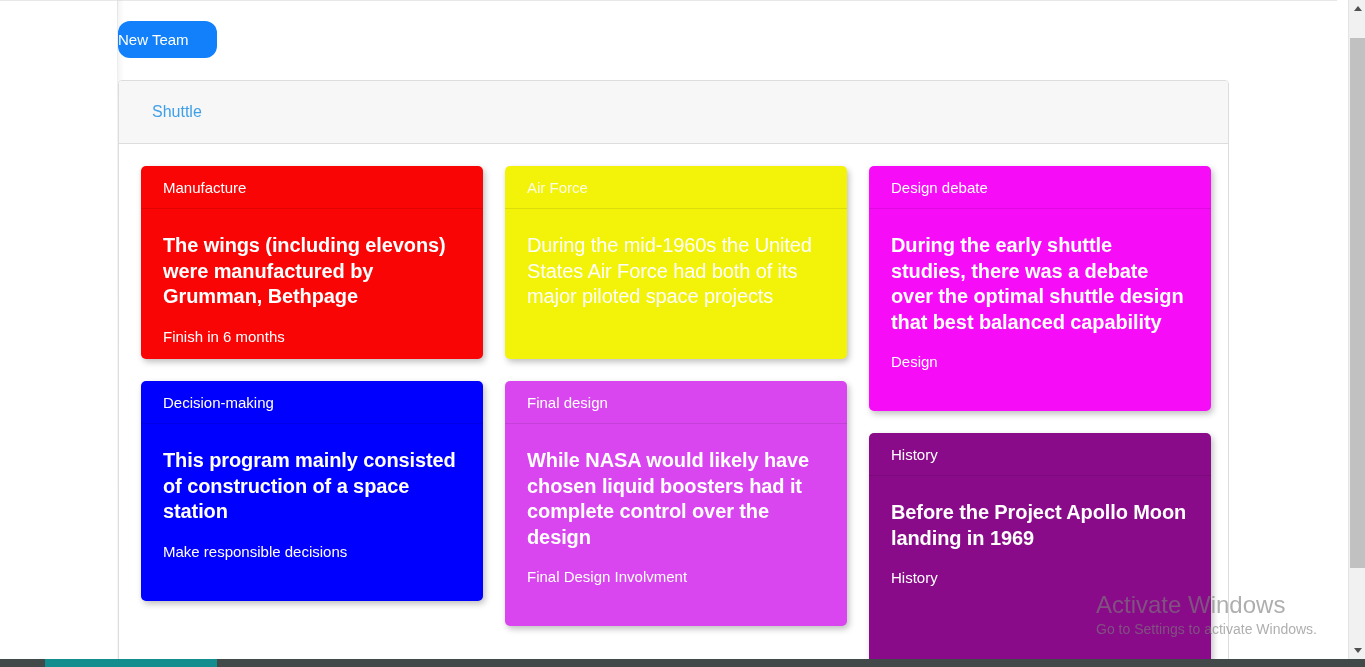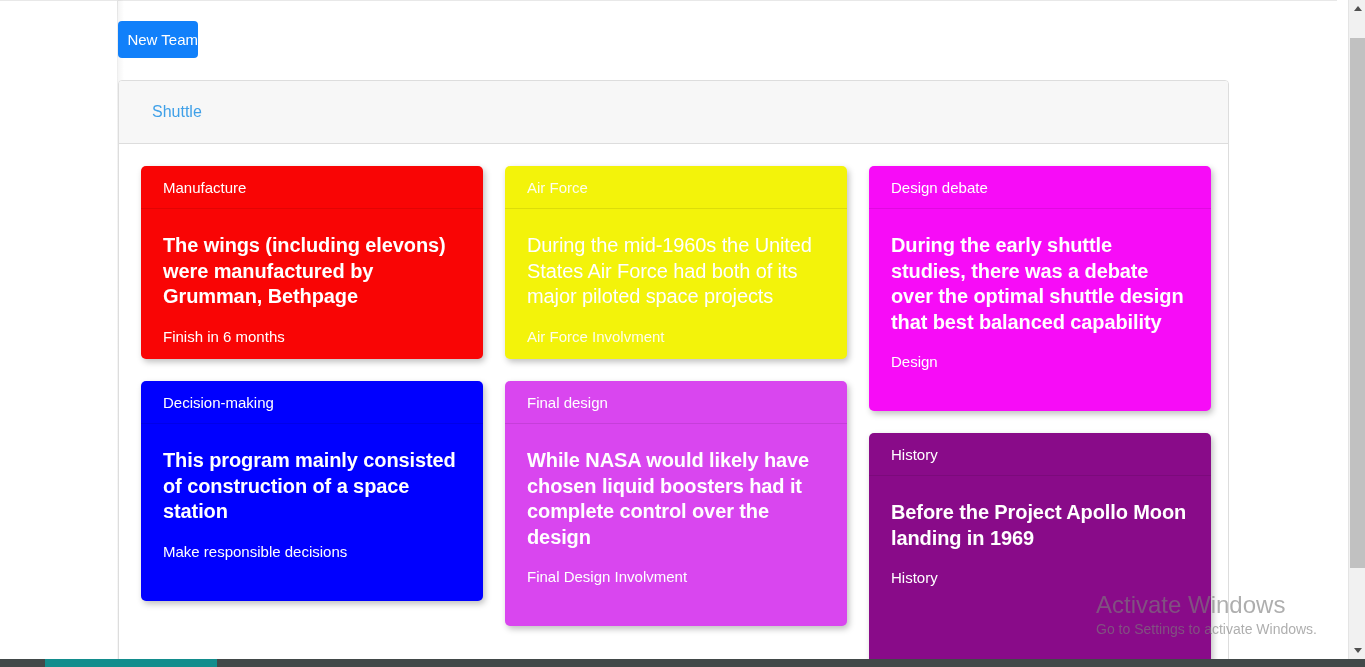--- a/index.html
+++ b/index.html
@@ -46,31 +46,31 @@
     width: 1337px; height: 1px;
     background: #e8e8e8;
     z-index: 1;
   }
 
   
   .new-team-btn {
     position: absolute;
     left: 118px;
     top: 21px;
-    width: 80px;
+    width: 99px;
     height: 37px;
     background: #1180fa;
     color: #ffffff;
     border: none;
-    border-radius: 4px;
+    border-radius: 12px;
     font-size: 15px;
     font-family: "Liberation Sans", sans-serif;
     cursor: pointer;
     line-height: 37px;
-    text-align: right;
+    text-align: left;
     padding: 0;
     z-index: 3;
   }
 
   
   .team-panel {
     position: absolute;
     left: 118px;
     top: 80px;
     width: 1111px;
@@ -290,21 +290,20 @@
             <div class="card-body">This program mainly consisted of construction of a space station</div>
             <div class="card-footer">Make responsible decisions</div>
             <div class="card-spacer"></div>
           </div>
         </div>
 
         <div class="board-column">
           <div class="card card-h-215 low-contrast" style="background: rgb(243, 243, 10); justify-content: flex-end;">
             <div class="card-header">Air Force</div>
             <div class="card-body">During the mid-1960s the United States Air Force had both of its major piloted space projects</div>
-            <div class="card-footer">Air Force Involvment</div>
             <div class="card-spacer"></div>
           </div>
 
           <div class="card card-h-245" style="background: #d946ef;">
             <div class="card-header">Final design</div>
             <div class="card-body">While NASA would likely have chosen liquid boosters had it complete control over the design</div>
             <div class="card-footer">Final Design Involvment</div>
             <div class="card-spacer"></div>
           </div>
         </div>

